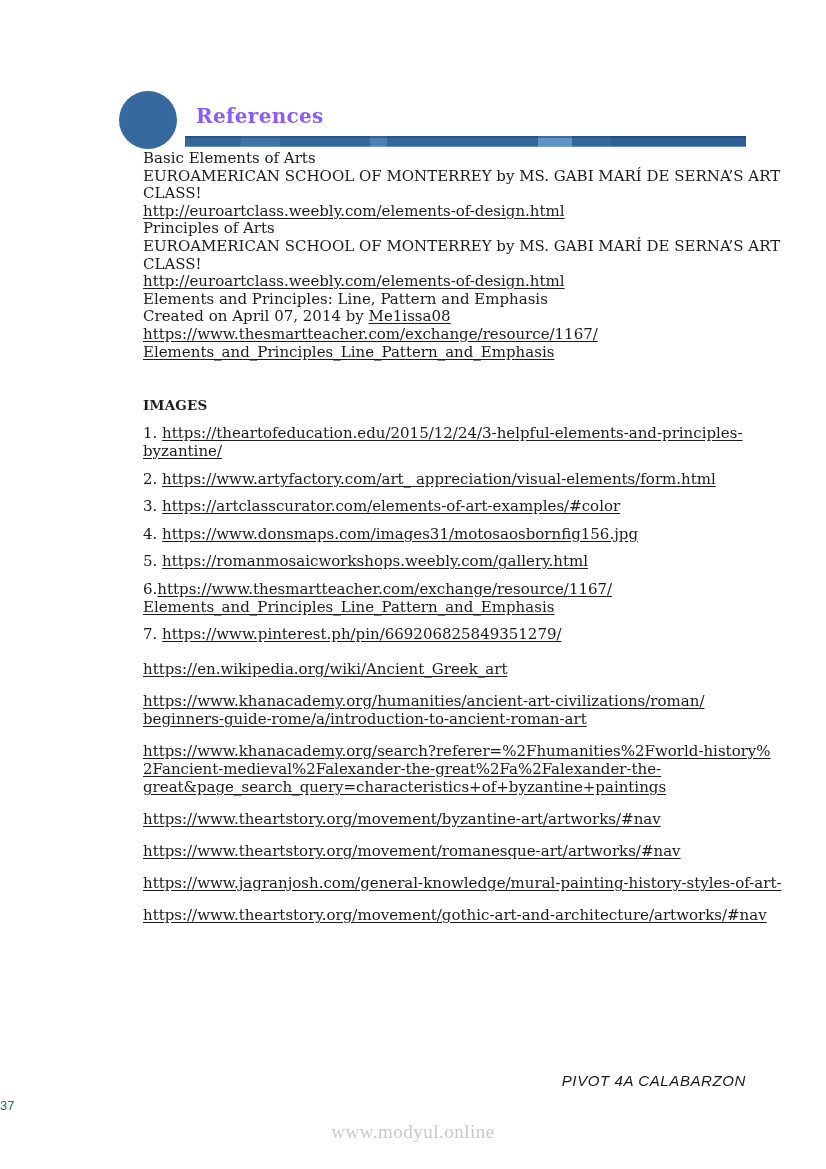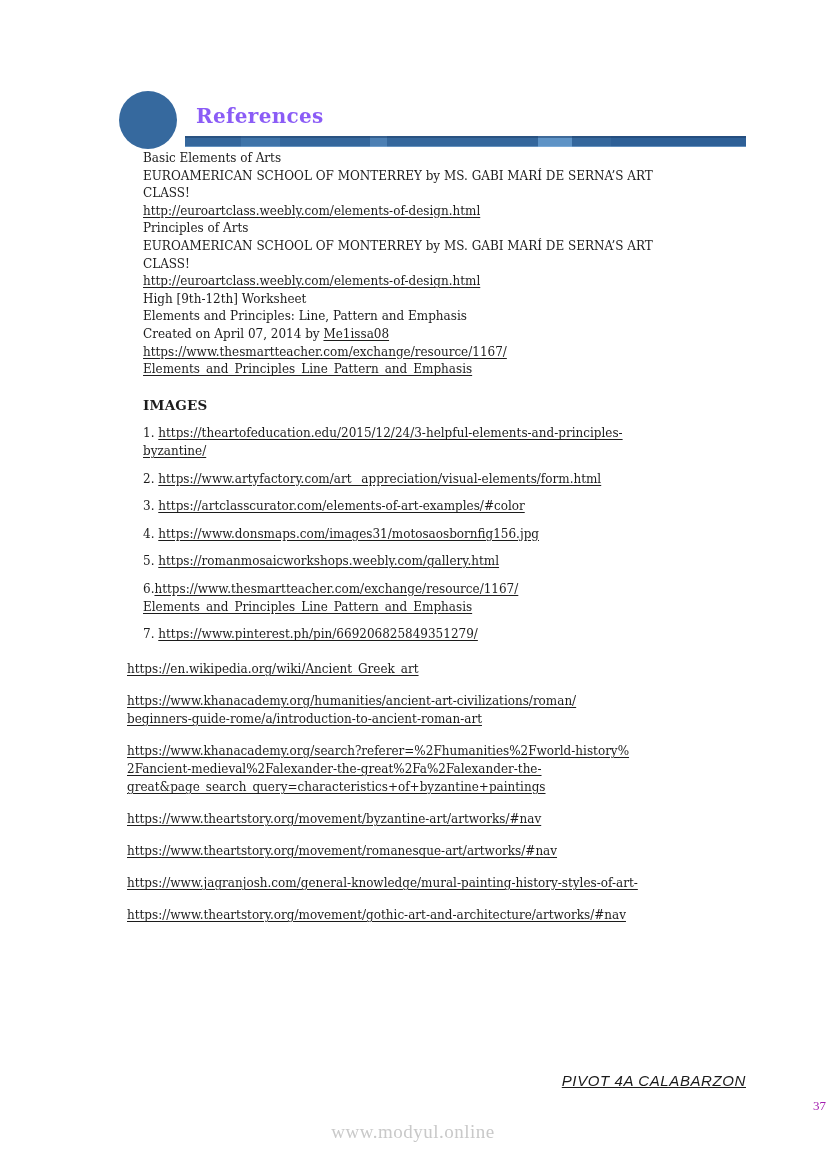--- a/index.html
+++ b/index.html
@@ -27,42 +27,42 @@
       #3f74a9 10%,#3f74a9 17%,
       #35679c 17%,#35679c 33%,
       #4c7fb3 33%,#4c7fb3 36%,
       #35679c 36%,#35679c 63%,
       #5e93c6 63%,#5e93c6 69%,
       #35679c 69%,#35679c 76%,
       #2e6097 76%,#2e6097 100%);
     box-shadow:inset 0 2px 0 rgba(26,58,98,.45), inset 0 -1px 0 rgba(160,200,235,.45);
   }
   
-  .line{white-space:pre;font-size:12px;line-height:17.6px;}
+  .line{white-space:pre;font-size:15px;line-height:17.6px;}
   .lnk{text-decoration:underline;text-underline-offset:2px;}
   .refs{position:absolute;left:143px;top:150px;}
   .images-heading{
     position:absolute;left:143px;top:397px;
     font-weight:bold;font-size:13.5px;letter-spacing:.2px;
   }
   .items{position:absolute;left:143px;top:424px;}
   .items .line{line-height:18px;}
   .item{margin-bottom:9.5px;}
-  .paras{position:absolute;left:127px;top:660px;}
+  .paras{position:absolute;left:143px;top:660px;}
   .paras .line{line-height:18px;}
   .para{margin-bottom:14px;}
   
   .footer-edition{
     position:absolute;right:80px;top:1072px;
     font-family:"Liberation Sans",sans-serif;font-style:italic;
-    font-size:15px;letter-spacing:.6px;color:#1a1a1a;text-decoration:underline;
+    font-size:15px;letter-spacing:.6px;color:#1a1a1a;
   }
   .footer-pagenum{
-    position:absolute;left:0;right:0;top:1098px;text-align:right;
-    font-family:Liberation Serif, serif;font-size:13px;color:#a21caf;
+    position:absolute;left:0;right:0;top:1098px;text-align:left;
+    font-family:Liberation Sans, sans-serif;font-size:13px;color:#15803d;
   }
   .footer-watermark{
     position:absolute;left:0;right:0;top:1121px;text-align:center;
     font-family:Liberation Serif, serif;font-size:19px;letter-spacing:.5px;
   }
 </style>
 </head>
 <body>
 
 <div class="page">
@@ -73,21 +73,20 @@
 
   <div class="refs">
     <div class="line"><span>Basic Elements of Arts</span><span class="lnk"></span></div>
     <div class="line"><span>EUROAMERICAN SCHOOL OF MONTERREY by MS. GABI MARÍ DE SERNA’S ART</span><span class="lnk"></span></div>
     <div class="line"><span>CLASS!</span><span class="lnk"></span></div>
     <div class="line"><span></span><span class="lnk">http://euroartclass.weebly.com/elements-of-design.html</span></div>
     <div class="line"><span>Principles of Arts</span><span class="lnk"></span></div>
     <div class="line"><span>EUROAMERICAN SCHOOL OF MONTERREY by MS. GABI MARÍ DE SERNA’S ART</span><span class="lnk"></span></div>
     <div class="line"><span>CLASS!</span><span class="lnk"></span></div>
     <div class="line"><span></span><span class="lnk">http://euroartclass.weebly.com/elements-of-design.html</span></div>
-    <div class="line"><span>High [9th-12th] Worksheet</span><span class="lnk"></span></div>
     <div class="line"><span>Elements and Principles: Line, Pattern and Emphasis</span><span class="lnk"></span></div>
     <div class="line"><span>Created on April 07, 2014 by </span><span class="lnk">Me1issa08</span></div>
     <div class="line"><span></span><span class="lnk">https://www.thesmartteacher.com/exchange/resource/1167/</span></div>
     <div class="line"><span></span><span class="lnk">Elements_and_Principles_Line_Pattern_and_Emphasis</span></div>
   </div>
 
   <div class="images-heading">IMAGES</div>
 
   <div class="items">
     <div class="item">

